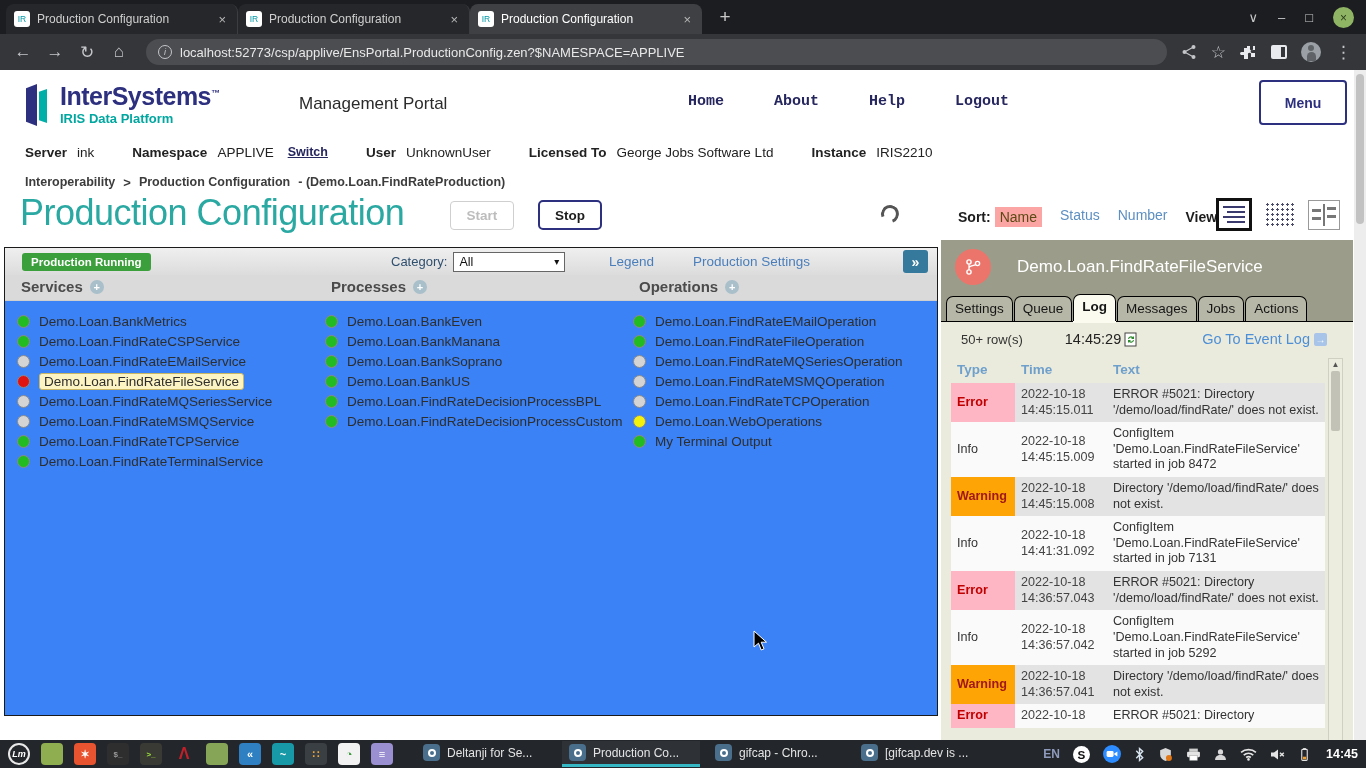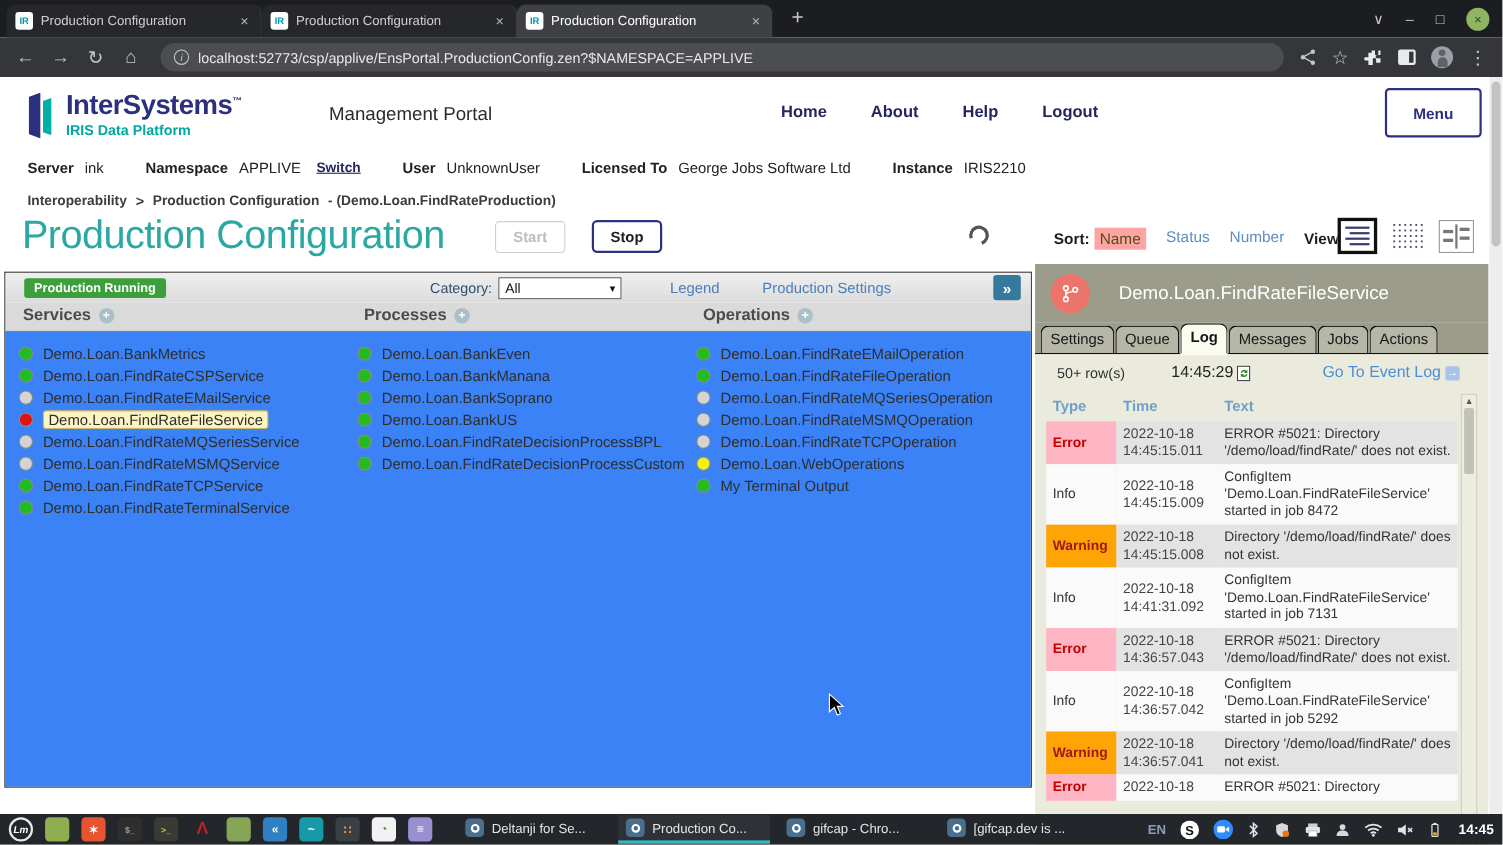--- a/index.html
+++ b/index.html
@@ -4,21 +4,21 @@
 <style>
   * { margin:0; padding:0; box-sizing:border-box; }
   html,body { width:1366px; height:768px; overflow:hidden; font-family:"Liberation Sans",sans-serif; background:#fff; }
   body { position:relative; }
 
   
   .tabbar { position:absolute; left:0; top:0; width:1366px; height:34px; background:#1c1d20; display:flex; align-items:flex-end; }
   .tabs { display:flex; align-items:flex-end; margin-left:6px; }
   .tab { width:232px; height:30px; background:#26272a; color:#cfcfcf; display:flex; align-items:center; gap:7px; padding:0 8px; border-radius:8px 8px 0 0; font-size:12px; border-right:1px solid #3c3d40; cursor:default; }
   .tab.active { background:#3f4043; color:#fff; border-right:none; }
-  .favicon { width:16px; height:16px; background:#fff; border-radius:3px; color:#0097a7; font-size:8.5px; font-weight:bold; display:flex; align-items:center; justify-content:center; flex:0 0 16px; }
+  .favicon { width:16px; height:16px; background:#fff; border-radius:3px; color:#0097a7; font-size:8.5px; font-weight:normal; display:flex; align-items:center; justify-content:center; flex:0 0 16px; }
   .tab-title { flex:1; white-space:nowrap; overflow:hidden; }
   .tab-close { color:#b7b7b7; font-size:13px; padding:0 3px; }
   .newtab { color:#c9c9c9; font-size:19px; margin:0 0 4px 10px; width:26px; height:26px; display:flex; align-items:center; justify-content:center; }
   .win-controls { margin-left:auto; display:flex; align-items:center; gap:20px; padding:0 12px 6px 0; color:#c9c9c9; font-size:13px; }
   .win-close { width:21px; height:21px; border-radius:50%; background:#8fb564; color:#2c3e1e; display:flex; align-items:center; justify-content:center; font-size:12px; }
   .toolbar { position:absolute; left:0; top:34px; width:1366px; height:36px; background:#35363a; display:flex; align-items:center; padding:0 10px; gap:6px; }
   .nav-ico { color:#c4c6c9; font-size:17px; width:26px; text-align:center; }
   .omnibox { height:26px; flex:1; margin:0 8px; background:#4c4d51; border-radius:13px; display:flex; align-items:center; padding:0 12px; gap:8px; color:#e8e8e8; font-size:13px; }
   .info-circle { width:14px; height:14px; border:1.2px solid #c4c6c9; border-radius:50%; color:#c4c6c9; font-size:9px; display:flex; align-items:center; justify-content:center; font-style:italic; flex:0 0 14px; }
   .tb-right { display:flex; align-items:center; gap:14px; padding-right:4px; }
@@ -31,21 +31,21 @@
   
   .masthead { position:absolute; left:0; top:70px; width:1366px; height:66px; background:#fff; }
   .logo { position:absolute; left:24px; top:12px; display:flex; gap:8px; }
   .logo-mark { position:relative; width:28px; height:46px; }
   .logo-mark .b1 { position:absolute; left:2px; top:2px; width:11px; height:42px; background:#2d2f7f; clip-path:polygon(0 10%,100% 0,100% 100%,0 90%); }
   .logo-mark .b2 { position:absolute; left:15px; top:7px; width:8px; height:34px; background:#00b0a8; clip-path:polygon(0 8%,100% 0,100% 100%,0 92%); }
   .logo-text .l1 { font-size:25px; font-weight:bold; color:#2d2f7f; letter-spacing:-0.5px; }
   .logo-text .l1 sup { font-size:9px; }
   .logo-text .l2 { font-size:13px; font-weight:bold; color:#00a7a0; margin-top:0px; }
   .portal-title { position:absolute; left:299px; top:24px; font-size:17px; color:#2b2b2b; }
-  .portal-nav { position:absolute; left:710px; top:23px; display:flex; gap:40px; }
+  .portal-nav { position:absolute; left:688px; top:23px; display:flex; gap:50px;font-family:Liberation Mono, monospace; }
   .portal-nav a { color:#26265e; font-weight:bold; font-size:15px; text-decoration:none; }
   .menu-btn { position:absolute; left:1259px; top:10px; width:88px; height:45px; border:2px solid #2d2f7f; border-radius:4px; background:#fff; color:#2d2f7f; font-weight:bold; font-size:14px; display:flex; align-items:center; justify-content:center; }
 
   .infobar { position:absolute; left:0; top:136px; width:1366px; height:32px; display:flex; align-items:center; padding-left:25px; font-size:13.5px; color:#222; }
   .infobar .pair { margin-right:38px; display:flex; align-items:center; gap:10px; }
   .infobar .lbl { font-weight:bold; }
   .infobar a.switch { color:#26265e; font-size:12.5px; font-weight:bold; text-decoration:underline; margin-left:4px; }
 
   .crumbbar { position:absolute; left:0; top:172px; width:1366px; height:20px; padding-left:25px; font-size:12.5px; font-weight:bold; color:#3c3c3c; display:flex; gap:8px; align-items:center; }
   .crumbbar .sep { font-size:13px; }

